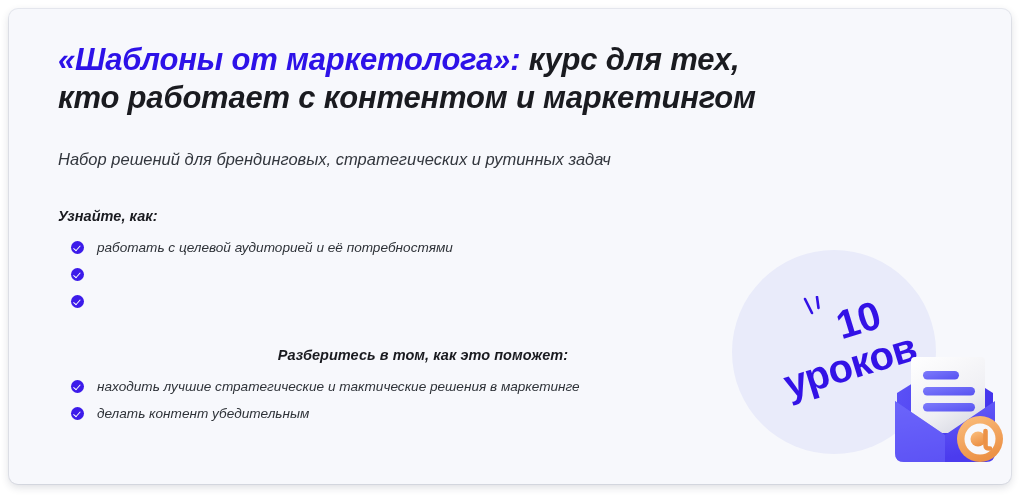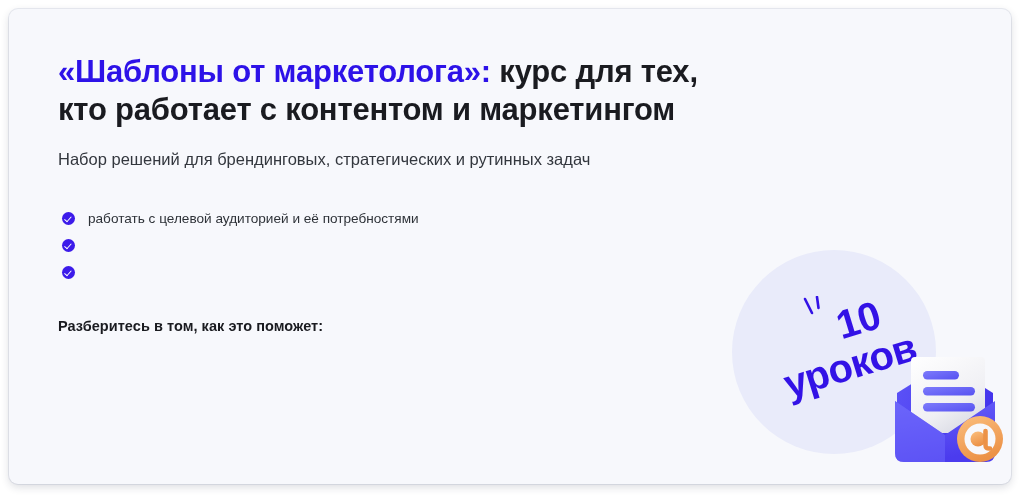--- a/index.html
+++ b/index.html
@@ -44,57 +44,58 @@
     width: 204px;
     height: 204px;
     border-radius: 50%;
     background: #E9EBFA;
   }
 
   
   .content {
     position: absolute;
     left: 49px;
-    top: 44px;
+    top: 32px;
     width: 730px;
+    font-style: italic;
   }
 
   .headline {
     margin: 0;
     font-size: 31px;
     line-height: 38px;
     font-weight: 700;
     letter-spacing: -0.2px;
     color: #1A1B20;
     white-space: pre-line;
   }
   .headline .accent { color: #2D12E8; }
 
   .subtitle {
-    margin: 19px 0 0 0;
+    margin: 31px 0 0 0;
     font-size: 16.5px;
     line-height: 22px;
     font-weight: 400;
     color: #33373E;
   }
 
   .section { margin-top: 38px; }
-  .section.second { margin-top: 36px; }
+  .section.second { margin-top: 36px; text-align: center; }
 
   .section-title {
     margin: 0 0 12px 0;
     font-size: 14.5px;
     font-weight: 700;
     color: #1A1B20;
     letter-spacing: 0.05px;
   }
 
   ul.bullets {
     list-style: none;
-    margin: 4px;
+    margin: 13px;
     padding: 0;
   }
   ul.bullets li {
     display: flex;
     align-items: center;
     min-height: 20px;
     margin: 0 0 7px 0;
   }
   ul.bullets li:last-child { margin-bottom: 0; }
 
@@ -178,36 +179,47 @@
     <div class="deco-circle"></div>
 
     <div class="content">
 
       <h1 class="headline"><span class="accent">«Шаблоны от маркетолога»:</span><span> курс для тех,
 кто работает с контентом и маркетингом</span></h1>
 
       <p class="subtitle">Набор решений для брендинговых, стратегических и рутинных задач</p>
 
       <div class="section">
+        <h2 class="section-title">Узнайте, как:</h2>
         <ul class="bullets">
           <li>
             <span class="check"></span>
             <span class="bullet-text">работать с целевой аудиторией и её потребностями</span>
           </li>
           <li>
             <span class="check"></span>
           </li>
           <li>
             <span class="check"></span>
           </li>
         </ul>
       </div>
 
       <div class="section second">
         <h2 class="section-title">Разберитесь в том, как это поможет:</h2>
+        <ul class="bullets">
+          <li>
+            <span class="check"></span>
+            <span class="bullet-text">находить лучшие стратегические и тактические решения в маркетинге</span>
+          </li>
+          <li>
+            <span class="check"></span>
+            <span class="bullet-text">делать контент убедительным</span>
+          </li>
+        </ul>
       </div>
 
     </div>
 
     <svg class="spark" viewBox="0 0 30 26">
       <line x1="5" y1="3" x2="12" y2="17" stroke="#3312E6" stroke-width="2.6" stroke-linecap="round"></line>
       <line x1="17" y1="1" x2="18.5" y2="12" stroke="#3312E6" stroke-width="2.6" stroke-linecap="round"></line>
     </svg>
 
     <div class="badge">

